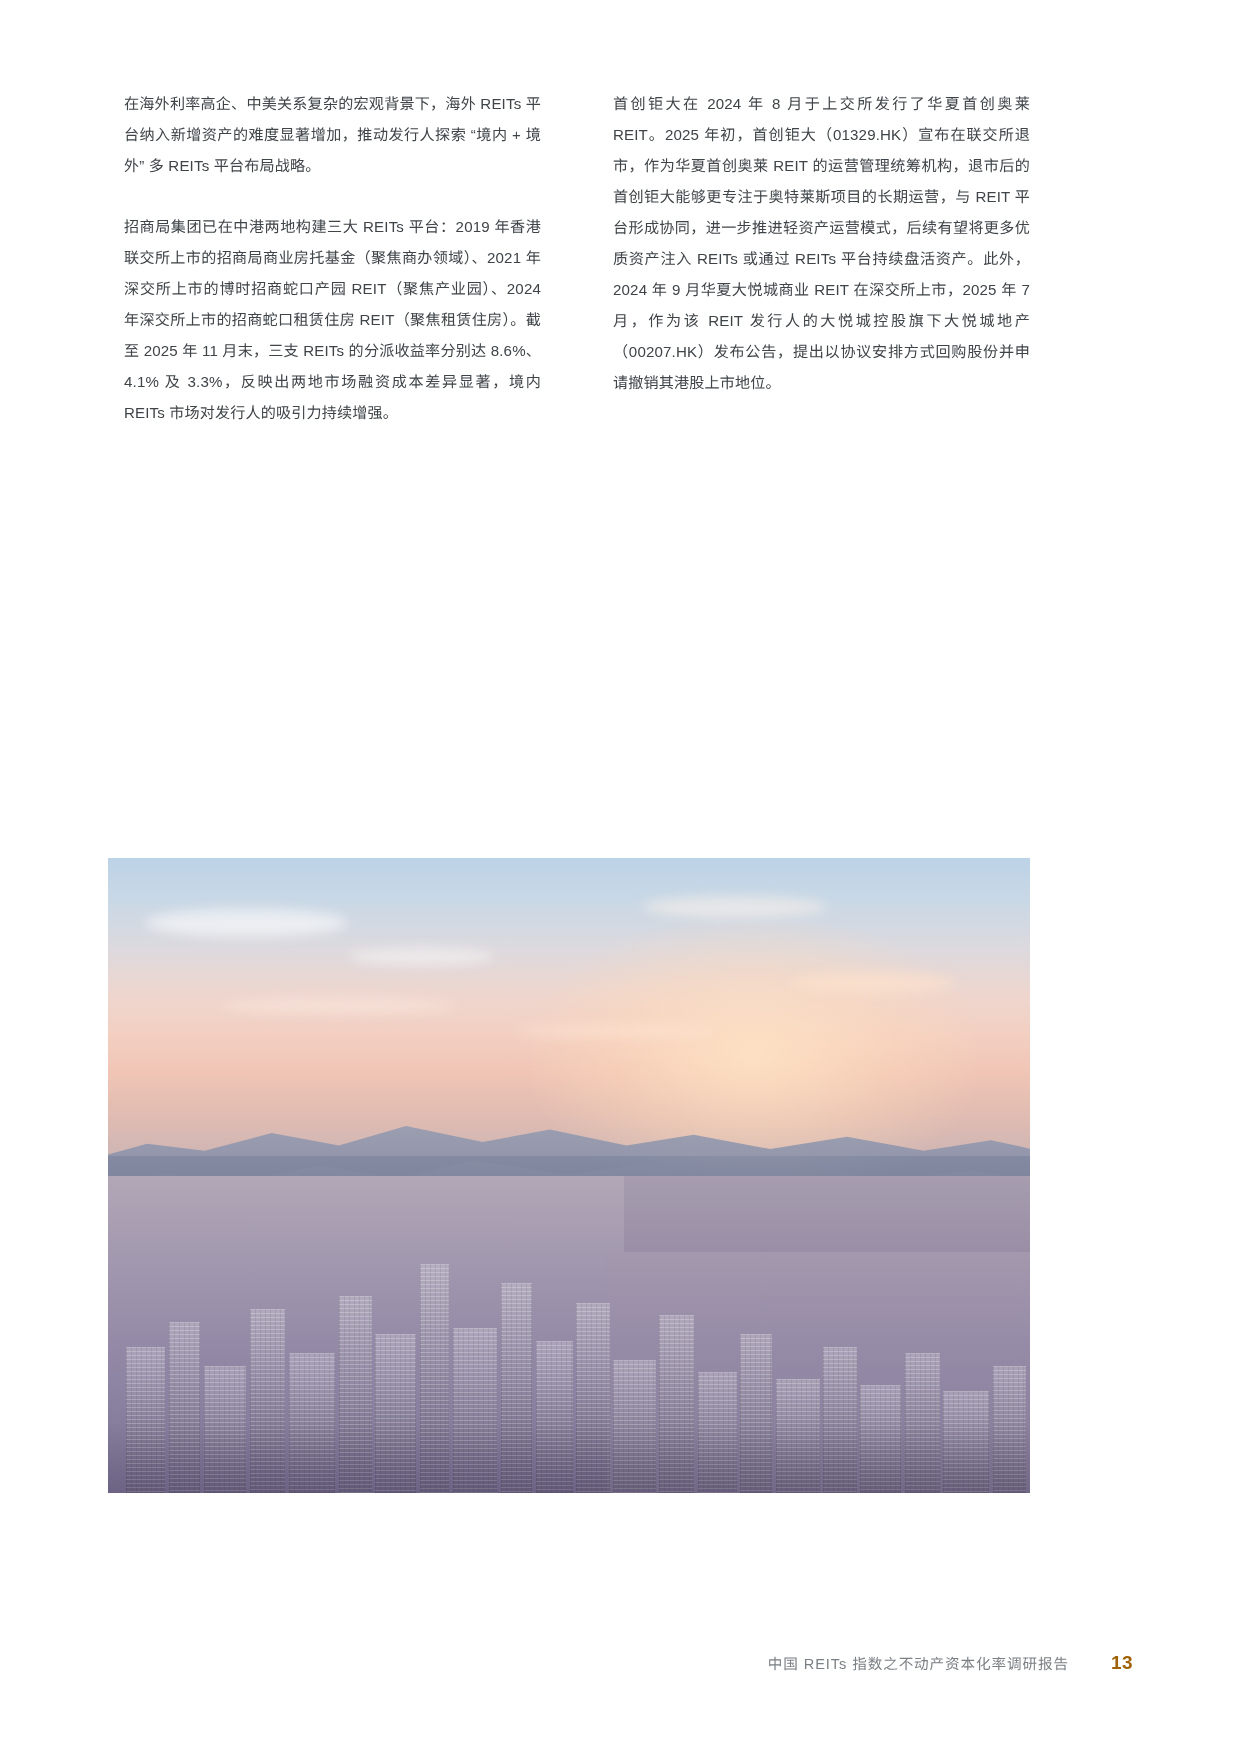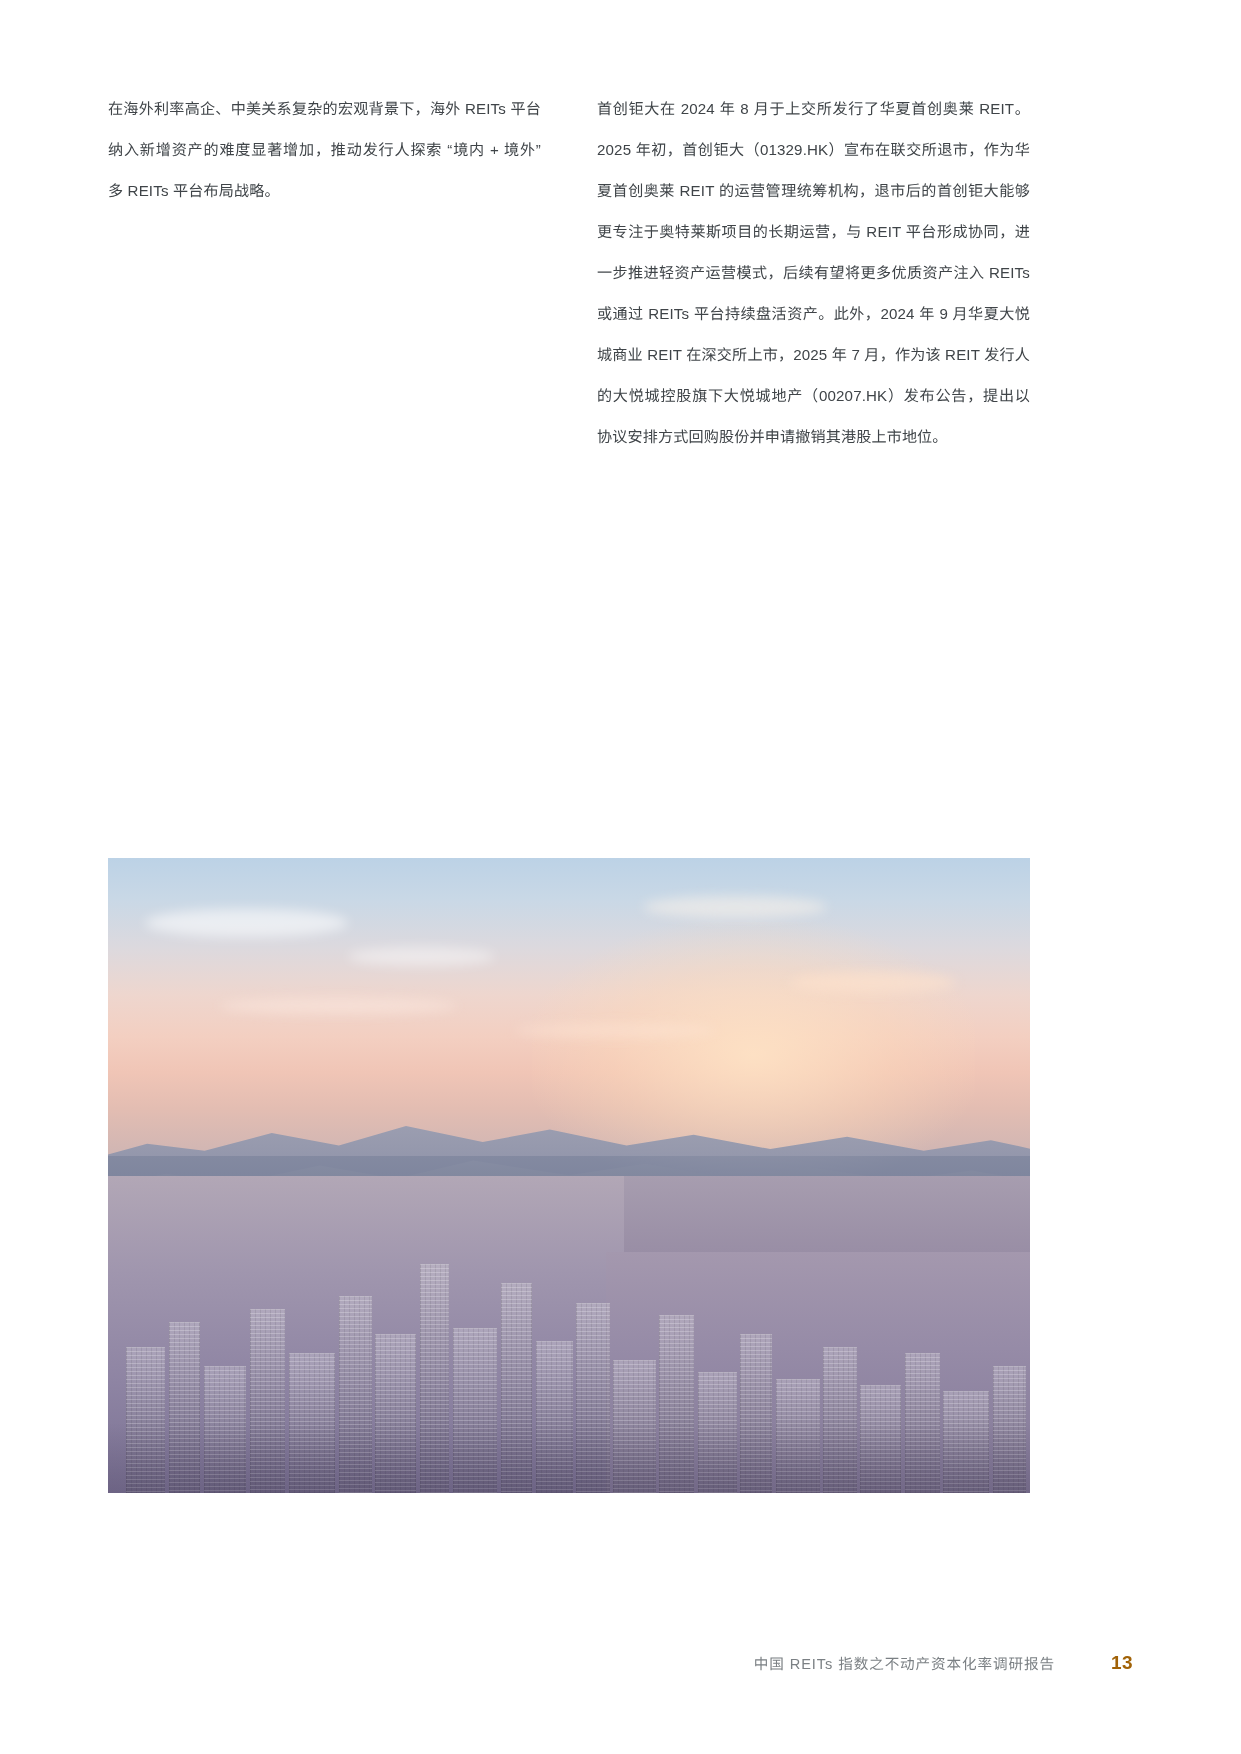--- a/index.html
+++ b/index.html
@@ -28,23 +28,23 @@
     top: 88px;
     width: 922px;
     display: flex;
     gap: 56px;
   }
   .column {
     width: 433px;
   }
 
   p.para {
-    margin: 0 0 30px 0;
+    margin: 0 0 30px 16px;
     font-size: 15.1px;
-    line-height: 41px;
+    line-height: 31px;
     color: #3f4448;
     text-align: justify;
     text-justify: inter-ideograph;
     letter-spacing: 0.15px;
     font-weight: 400;
     word-break: break-word;
   }
   p.para:last-child {
     margin-bottom: 0;
   }
@@ -197,21 +197,20 @@
     pointer-events: none;
   }
 
   
   .footer {
     position: absolute;
     right: 108px;
     bottom: 80px;
     display: flex;
     align-items: baseline;
-    gap: 14px;
   }
   .footer-title {
     font-size: 14.6px;
     color: #7b8084;
     letter-spacing: 0.9px;
     white-space: nowrap;
   }
   .footer-page {
     font-size: 19px;
     color: #a16207;
@@ -222,20 +221,21 @@
 </style>
 </head>
 <body>
 
 <div class="page">
 
   <div class="columns">
 
     <div class="column">
       <p class="para">在海外利率高企、中美关系复杂的宏观背景下，海外 REITs 平台纳入新增资产的难度显著增加，推动发行人探索 “境内 + 境外” 多 REITs 平台布局战略。</p>
+      <p class="para">招商局集团已在中港两地构建三大 REITs 平台：2019 年香港联交所上市的招商局商业房托基金（聚焦商办领域）、2021 年深交所上市的博时招商蛇口产园 REIT（聚焦产业园）、2024 年深交所上市的招商蛇口租赁住房 REIT（聚焦租赁住房）。截至 2025 年 11 月末，三支 REITs 的分派收益率分别达 8.6%、4.1% 及 3.3%，反映出两地市场融资成本差异显著，境内 REITs 市场对发行人的吸引力持续增强。</p>
     </div>
 
     <div class="column">
       <p class="para">首创钜大在 2024 年 8 月于上交所发行了华夏首创奥莱 REIT。2025 年初，首创钜大（01329.HK）宣布在联交所退市，作为华夏首创奥莱 REIT 的运营管理统筹机构，退市后的首创钜大能够更专注于奥特莱斯项目的长期运营，与 REIT 平台形成协同，进一步推进轻资产运营模式，后续有望将更多优质资产注入 REITs 或通过 REITs 平台持续盘活资产。此外，2024 年 9 月华夏大悦城商业 REIT 在深交所上市，2025 年 7 月，作为该 REIT 发行人的大悦城控股旗下大悦城地产（00207.HK）发布公告，提出以协议安排方式回购股份并申请撤销其港股上市地位。</p>
     </div>
 
   </div>
 
   <div class="photo-wrap">
     <div class="photo">

